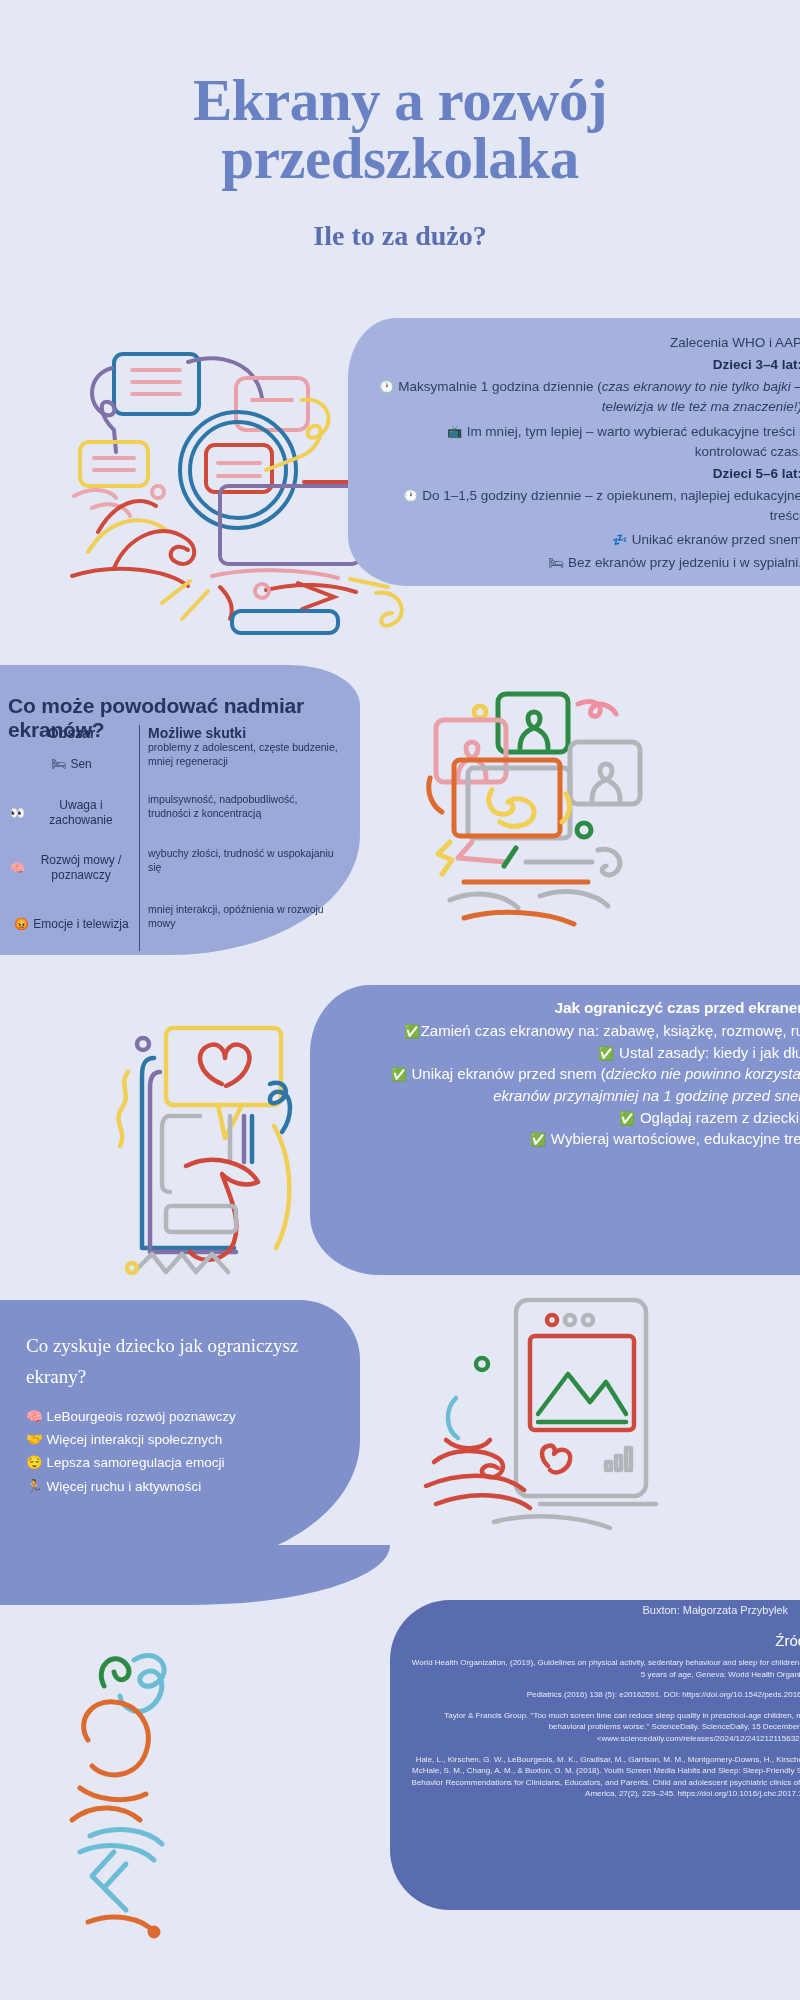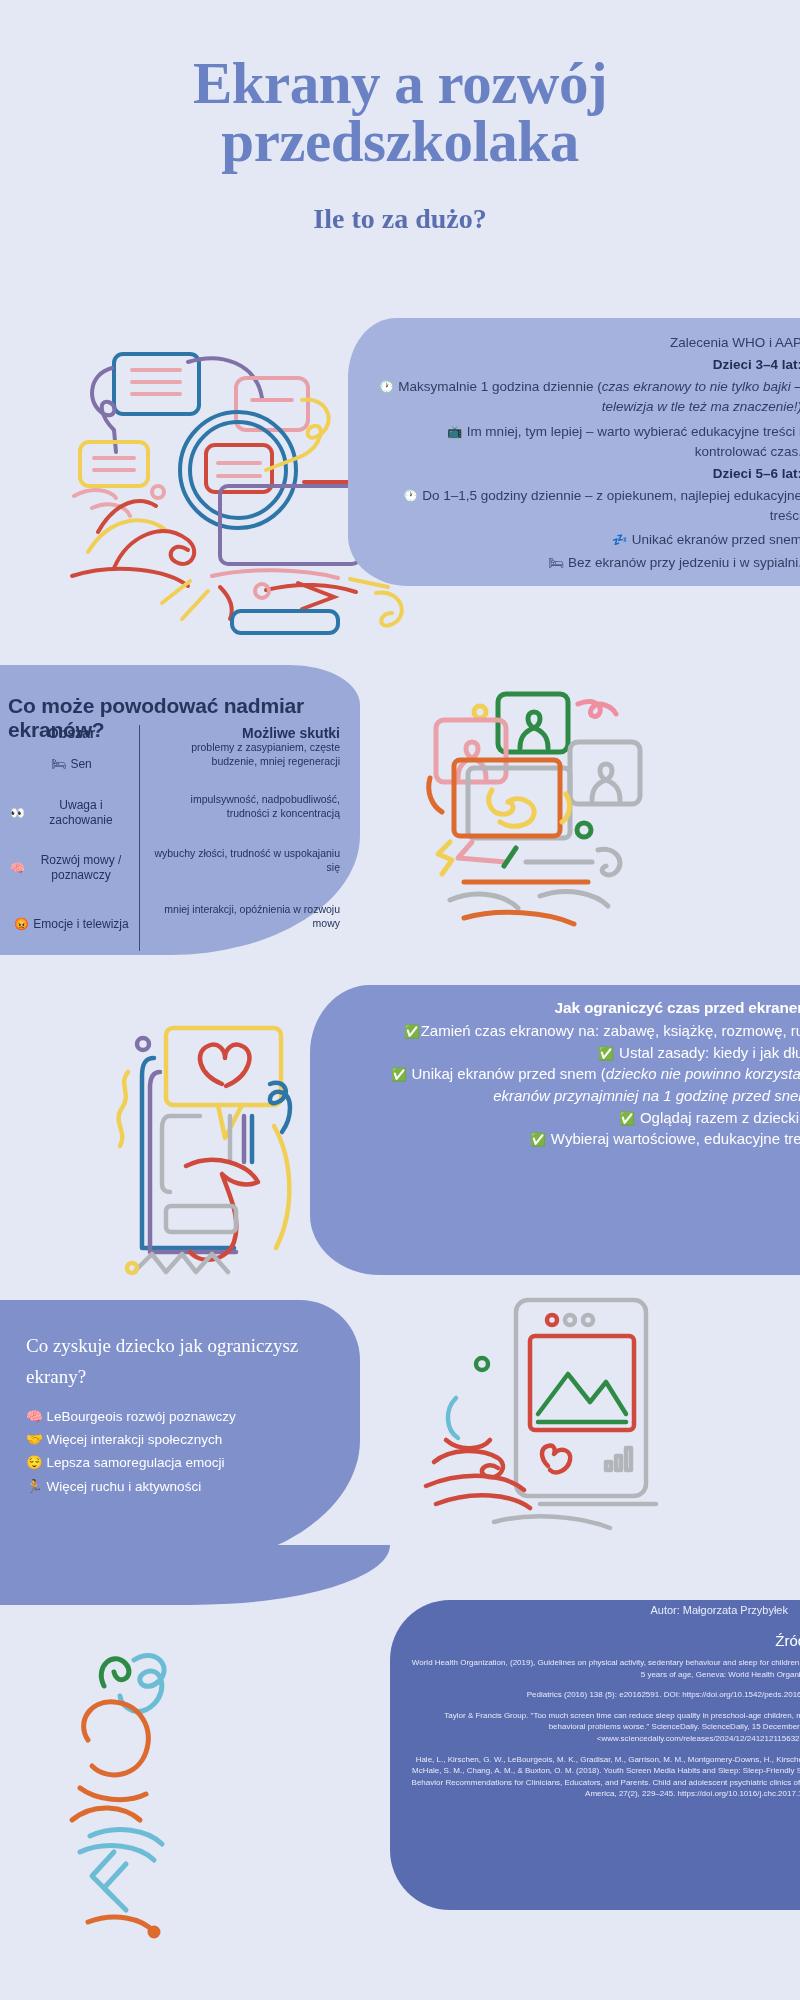--- a/index.html
+++ b/index.html
@@ -17,21 +17,21 @@
     position: relative;
     width: 800px;
     height: 2000px;
     background: #e4e8f5;
     overflow: hidden;
   }
 
   
   .title-block {
     position: absolute;
-    top: 55px;
+    top: 72px;
     left: 0;
     width: 800px;
     text-align: center;
   }
   .title-line {
     font-family: "Liberation Serif", serif;
     font-weight: bold;
     font-size: 59px;
     line-height: 0.98;
     color: #6a81c4;
@@ -103,21 +103,21 @@
     top: 725px;
     width: 330px;
     display: flex;
   }
   .col-left {
     width: 130px;
     text-align: center;
     border-right: 1.5px solid #3a4c78;
     padding-right: 6px;
   }
-  .col-right { width: 200px; text-align: right; padding-left: 8px; }
+  .col-right { width: 200px; text-align: left; padding-left: 8px; }
   .cth { font-size: 14px; font-weight: bold; color: #22335c; }
   .cell-l {
     font-size: 12px; color: #22335c; line-height: 1.25;
     display: flex; align-items: center; justify-content: center;
     gap: 4px; text-align: center;
   }
   .cell-r { font-size: 10.5px; color: #22335c; line-height: 1.3; }
 
   
   .limit-card {
@@ -331,21 +331,21 @@
         <span>🧠</span>
         <span>Rozwój mowy / poznawczy</span>
       </div>
       <div class="cell-l" style="height:54px;">
         <span>😡</span>
         <span>Emocje i telewizja</span>
       </div>
     </div>
     <div class="col-right">
       <div class="cth">Możliwe skutki</div>
-      <div class="cell-r" style="height:46px;">problemy z zasypianiem, częste budzenie, mniej regeneracji</div>
+      <div class="cell-r" style="height:46px;">problemy z adolescent, częste budzenie, mniej regeneracji</div>
       <div class="cell-r" style="height:52px;padding-top:6px;">impulsywność, nadpobudliwość, trudności z koncentracją</div>
       <div class="cell-r" style="height:54px;padding-top:8px;">wybuchy złości, trudność w uspokajaniu się</div>
       <div class="cell-r" style="height:58px;padding-top:10px;">mniej interakcji, opóźnienia w rozwoju mowy</div>
     </div>
   </div>
 
   <svg class="art" style="left:420px; top:690px;" width="330" height="270" viewBox="0 0 330 270">
     <g fill="none" stroke-width="5" stroke-linecap="round" stroke-linejoin="round">
       <circle cx="60" cy="22" r="6" stroke="#f0cf54"></circle>
       <rect x="78" y="4" width="70" height="58" rx="8" stroke="#2e8b45"></rect>
@@ -462,21 +462,21 @@
     </g>
   </svg>
 
   <div class="footer-card">
     <div class="src-hdr">Źródła:</div>
     <div class="src">World Health Organization, (2019), Guidelines on physical activity, sedentary behaviour and sleep for children under 5 years of age, Geneva: World Health Organization</div>
     <div class="src">Pediatrics (2016) 138 (5): e20162591. DOI: https://doi.org/10.1542/peds.2016-2591</div>
     <div class="src">Taylor &amp; Francis Group. "Too much screen time can reduce sleep quality in preschool-age children, making behavioral problems worse." ScienceDaily. ScienceDaily, 15 December 2024. &lt;www.sciencedaily.com/releases/2024/12/241212115632.htm&gt;.</div>
     <div class="src">Hale, L., Kirschen, G. W., LeBourgeois, M. K., Gradisar, M., Garrison, M. M., Montgomery-Downs, H., Kirschen, H., McHale, S. M., Chang, A. M., &amp; Buxton, O. M. (2018). Youth Screen Media Habits and Sleep: Sleep-Friendly Screen Behavior Recommendations for Clinicians, Educators, and Parents. Child and adolescent psychiatric clinics of North America, 27(2), 229–245. https://doi.org/10.1016/j.chc.2017.11.014</div>
   </div>
-  <div class="author">Autor: Małgorzata Przybyłek</div>
+  <div class="author">Buxton: Małgorzata Przybyłek</div>
 
   <svg class="art" style="left:70px; top:1630px;" width="320" height="330" viewBox="0 0 320 330">
     <g fill="none" stroke-width="5" stroke-linecap="round" stroke-linejoin="round">
       <path d="M34 56 C24 36 44 20 56 34 C66 46 48 58 44 42" stroke="#2e8b45"></path>
       <path d="M64 30 C86 16 104 38 88 52 C74 64 62 48 76 42 C92 36 98 60 84 74 C70 88 52 80 50 66" stroke="#6bbcd4"></path>
       <path d="M18 110 C6 92 20 70 44 72 C70 74 84 98 76 122 C68 146 38 152 22 136" stroke="#dd6b30"></path>
       <path d="M10 158 C26 170 56 174 76 164" stroke="#dd6b30"></path>
       <path d="M2 190 C24 172 54 176 70 190" stroke="#dd6b30"></path>
       <path d="M20 206 C46 194 78 200 92 214" stroke="#6bbcd4"></path>
       <path d="M10 222 C36 210 70 216 84 230" stroke="#6bbcd4"></path>

